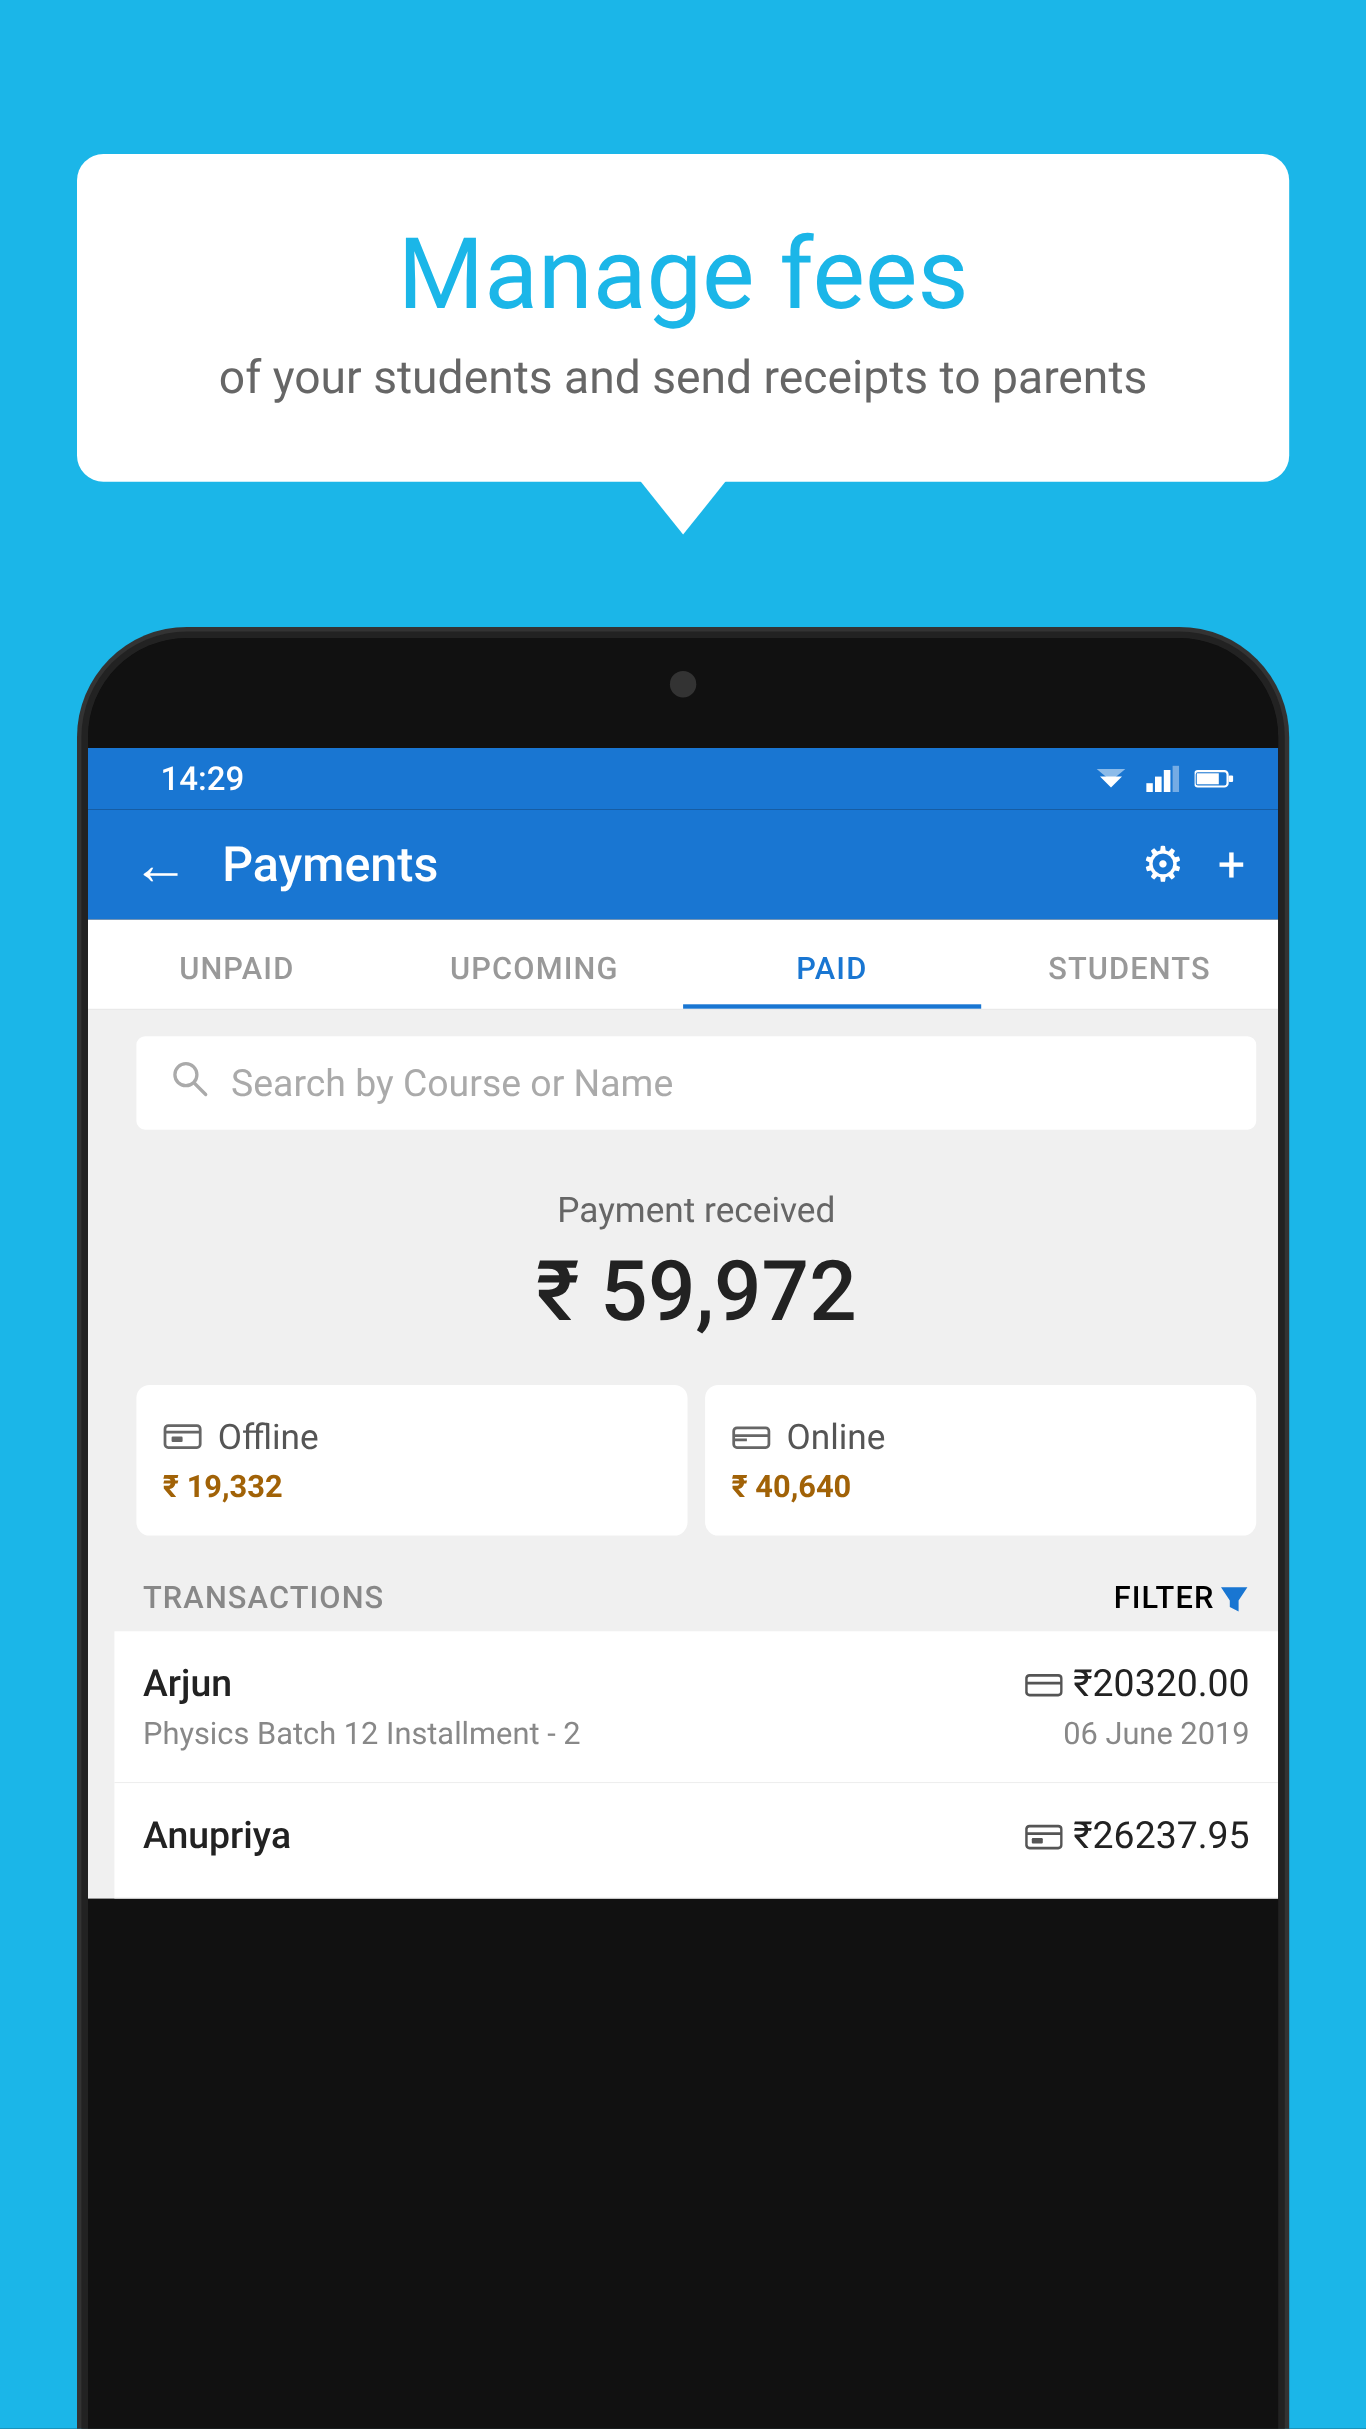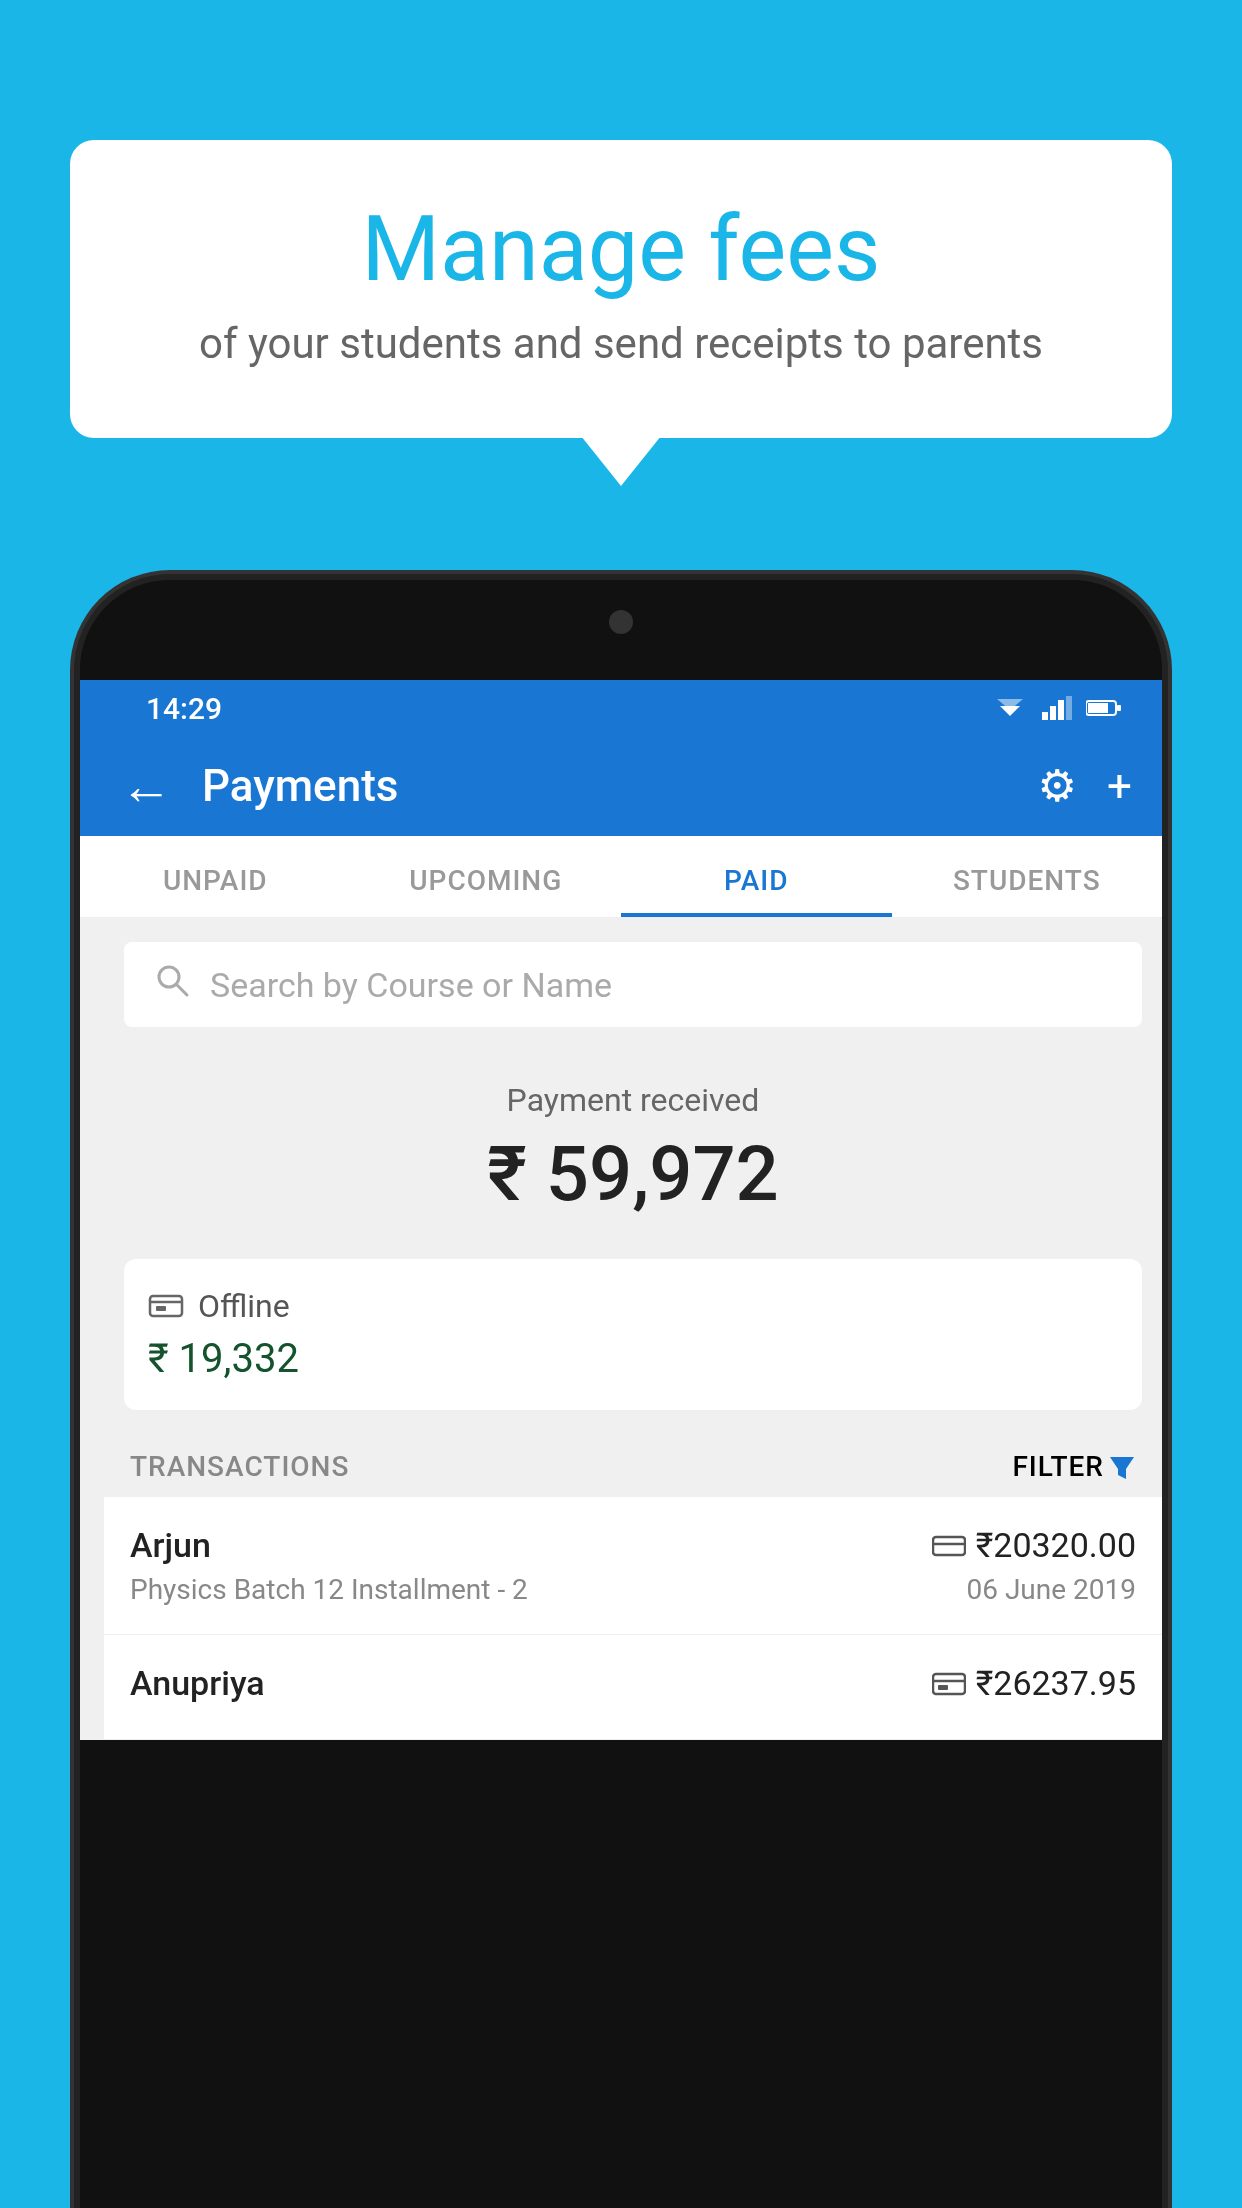--- a/index.html
+++ b/index.html
@@ -227,23 +227,23 @@
       gap: 10px;
     }
     .card-header {
       display: flex;
       align-items: center;
       gap: 14px;
       color: #555;
       font-size: 32px;
     }
     .card-amount {
-      font-size: 40px;
-      color: #14532d;
-      font-weight: 400;
+      font-size: 28px;
+      color: #a16207;
+      font-weight: 700;
     }
 
     
     .transactions-header {
       display: flex;
       align-items: center;
       justify-content: space-between;
       padding: 20px 26px 14px;
       background: #f0f0f0;
     }
@@ -380,20 +380,31 @@
           <svg width="36" height="28" viewBox="0 0 36 28">
             <rect x="2" y="4" width="32" height="20" rx="3" fill="none" stroke="#666" stroke-width="2.5"></rect>
             <line x1="2" y1="10" x2="34" y2="10" stroke="#666" stroke-width="2.5"></line>
             <rect x="8" y="14" width="10" height="5" rx="1" fill="#666"></rect>
           </svg>
           <span>Offline</span>
         </div>
         <div class="card-amount">₹ 19,332</div>
       </div>
 
+      <div class="payment-card">
+        <div class="card-header">
+          <svg width="36" height="28" viewBox="0 0 36 28">
+            <rect x="2" y="6" width="32" height="18" rx="3" fill="none" stroke="#666" stroke-width="2.5"></rect>
+            <line x1="2" y1="13" x2="34" y2="13" stroke="#666" stroke-width="2.5"></line>
+            <line x1="2" y1="17" x2="14" y2="17" stroke="#666" stroke-width="2.5"></line>
+          </svg>
+          <span>Online</span>
+        </div>
+        <div class="card-amount">₹ 40,640</div>
+      </div>
     </div>
 
     <div class="transactions-header">
       <span class="transactions-label">TRANSACTIONS</span>
       <div class="filter-btn">
         <span>FILTER</span>
         <svg width="28" height="28" viewBox="0 0 28 28">
           <polygon points="2,4 26,4 18,16 18,26 10,22 10,16" fill="#1976D2"></polygon>
         </svg>
       </div>

